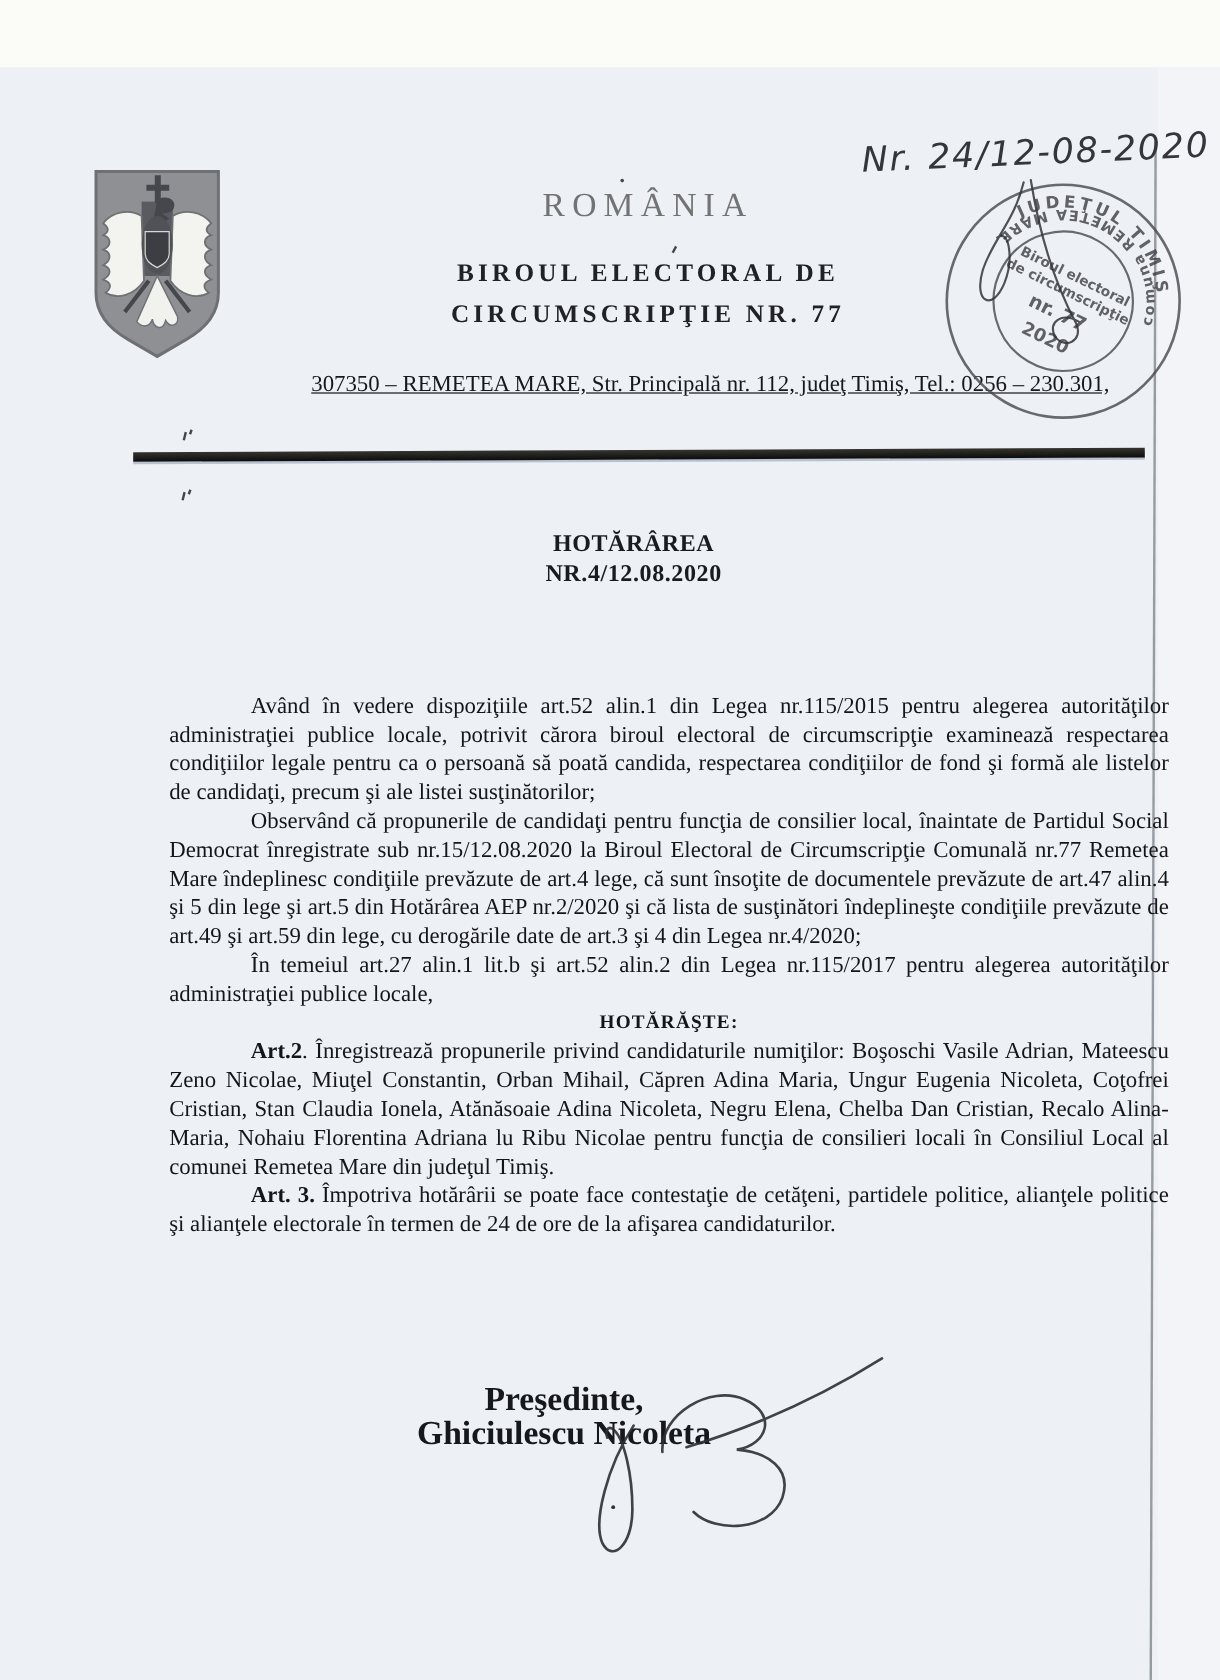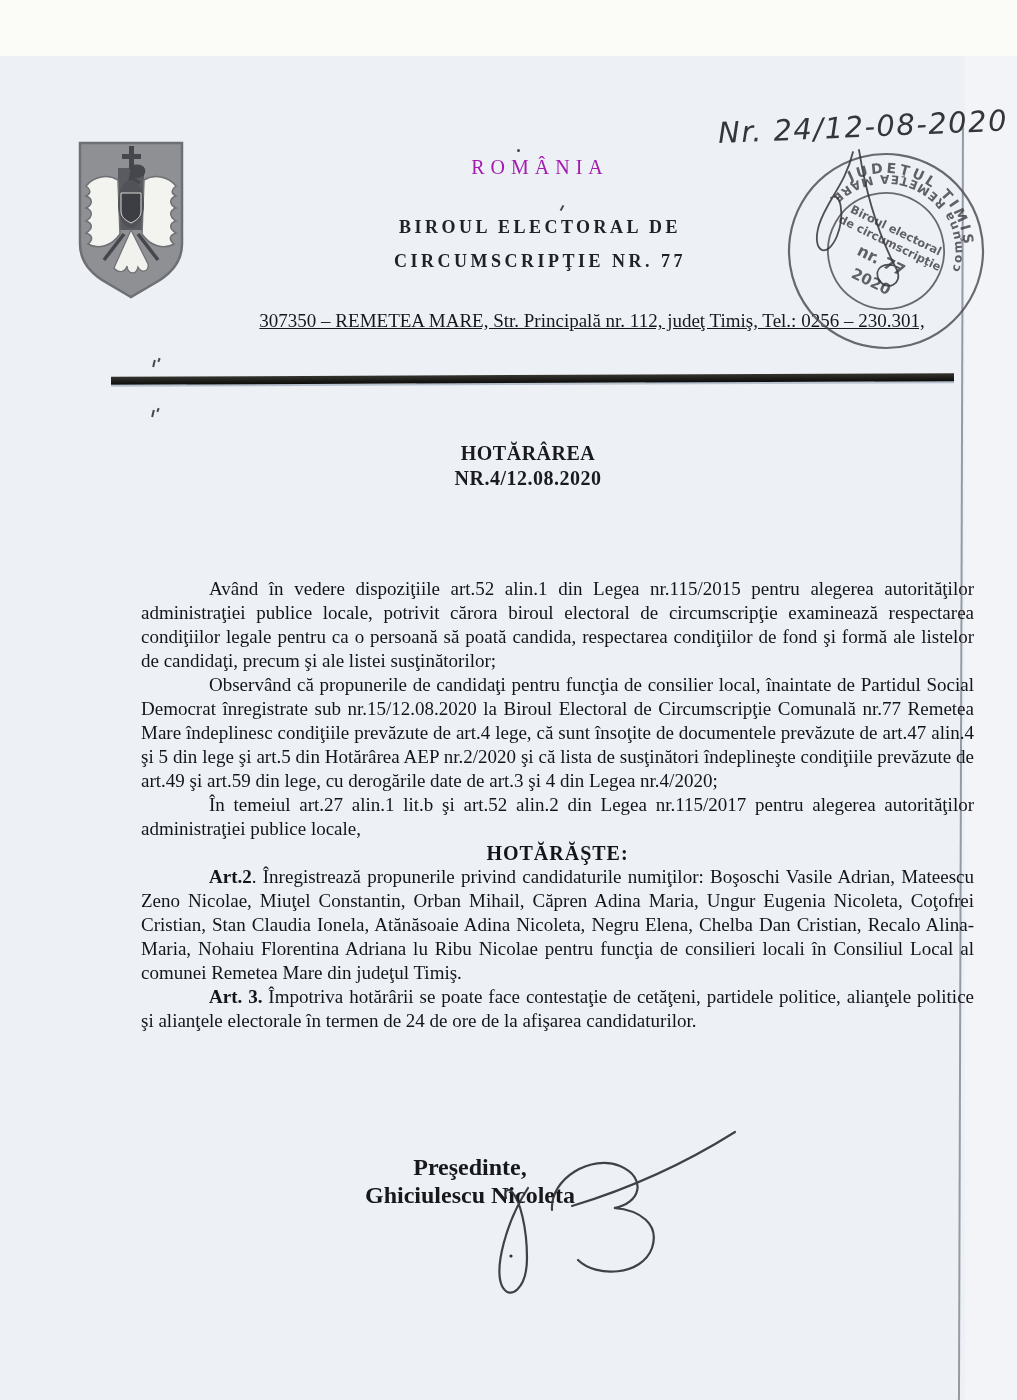--- a/index.html
+++ b/index.html
@@ -10,25 +10,25 @@
   }
   .top-strip   { position:absolute; left:0; top:0; width:1017px; height:56px; background:#fbfbf8; }
   .beyond-line { position:absolute; left:965px; top:56px; width:52px; height:1344px; background:#f2f4f8; }
 
   
   .coa { position:absolute; left:74px; top:138px; width:114px; height:166px; }
 
   
   .h-country {
     position:absolute; left:240px; top:156px; width:600px;
-    text-align:center; font-size:20px; letter-spacing:6px; color:#a21caf;
+    text-align:center; font-size:28px; letter-spacing:6px; color:#737373;
   }
   .h-office {
     position:absolute; left:170px; top:210px; width:740px;
-    text-align:center; font-size:18px; font-weight:bold; letter-spacing:3.5px;
+    text-align:center; font-size:21px; font-weight:bold; letter-spacing:3.5px;
     line-height:34px; color:#212226;
   }
   .h-address {
     position:absolute; left:197px; top:309px; width:790px;
     text-align:center; font-size:19px; line-height:24px; color:#17181c;text-decoration:underline;
   }
   .rule {
     position:absolute; left:111px; top:375px; width:843px; height:8px;
     background:linear-gradient(#35342f, #0c0c0b);
     box-shadow:0 2px 0 rgba(140,155,175,.55);
@@ -48,28 +48,28 @@
 
   
   .doc-body {
     position:absolute; left:115px; top:577px; width:833px;
     font-size:19px; line-height:24px; text-align:justify;
     color:#141519;
     margin-left:26px;
   }
   .doc-body p { margin:0; text-indent:68px; }
   .center-heading {
-    text-align:center; font-weight:bold; font-size:20px; letter-spacing:1px;
+    text-align:center; font-weight:bold; font-size:16px; letter-spacing:1px;
     margin:16px 0 26px 0; text-indent:0 !important;
   }
 
   
   .sig-block {
     position:absolute; left:240px; top:1153px; width:460px;
-    text-align:center; font-weight:bold; font-size:24px; line-height:28px;
+    text-align:center; font-weight:bold; font-size:28px; line-height:28px;
     color:#17181c;
   }
   .sig-scribble { position:absolute; left:400px; top:1126px; width:350px; height:185px; }
 
   
   .stamp { position:absolute; left:775px; top:140px; width:222px; height:222px; }
   .stamp-ring-text { font-family:"DejaVu Sans", sans-serif; font-weight:bold; fill:#3c3d43; }
   .stamp-inner-text { font-family:"DejaVu Sans", sans-serif; font-weight:bold; fill:#3c3d43; }
   .handwritten {
     position:absolute; left:718px; top:110px; width:280px;

